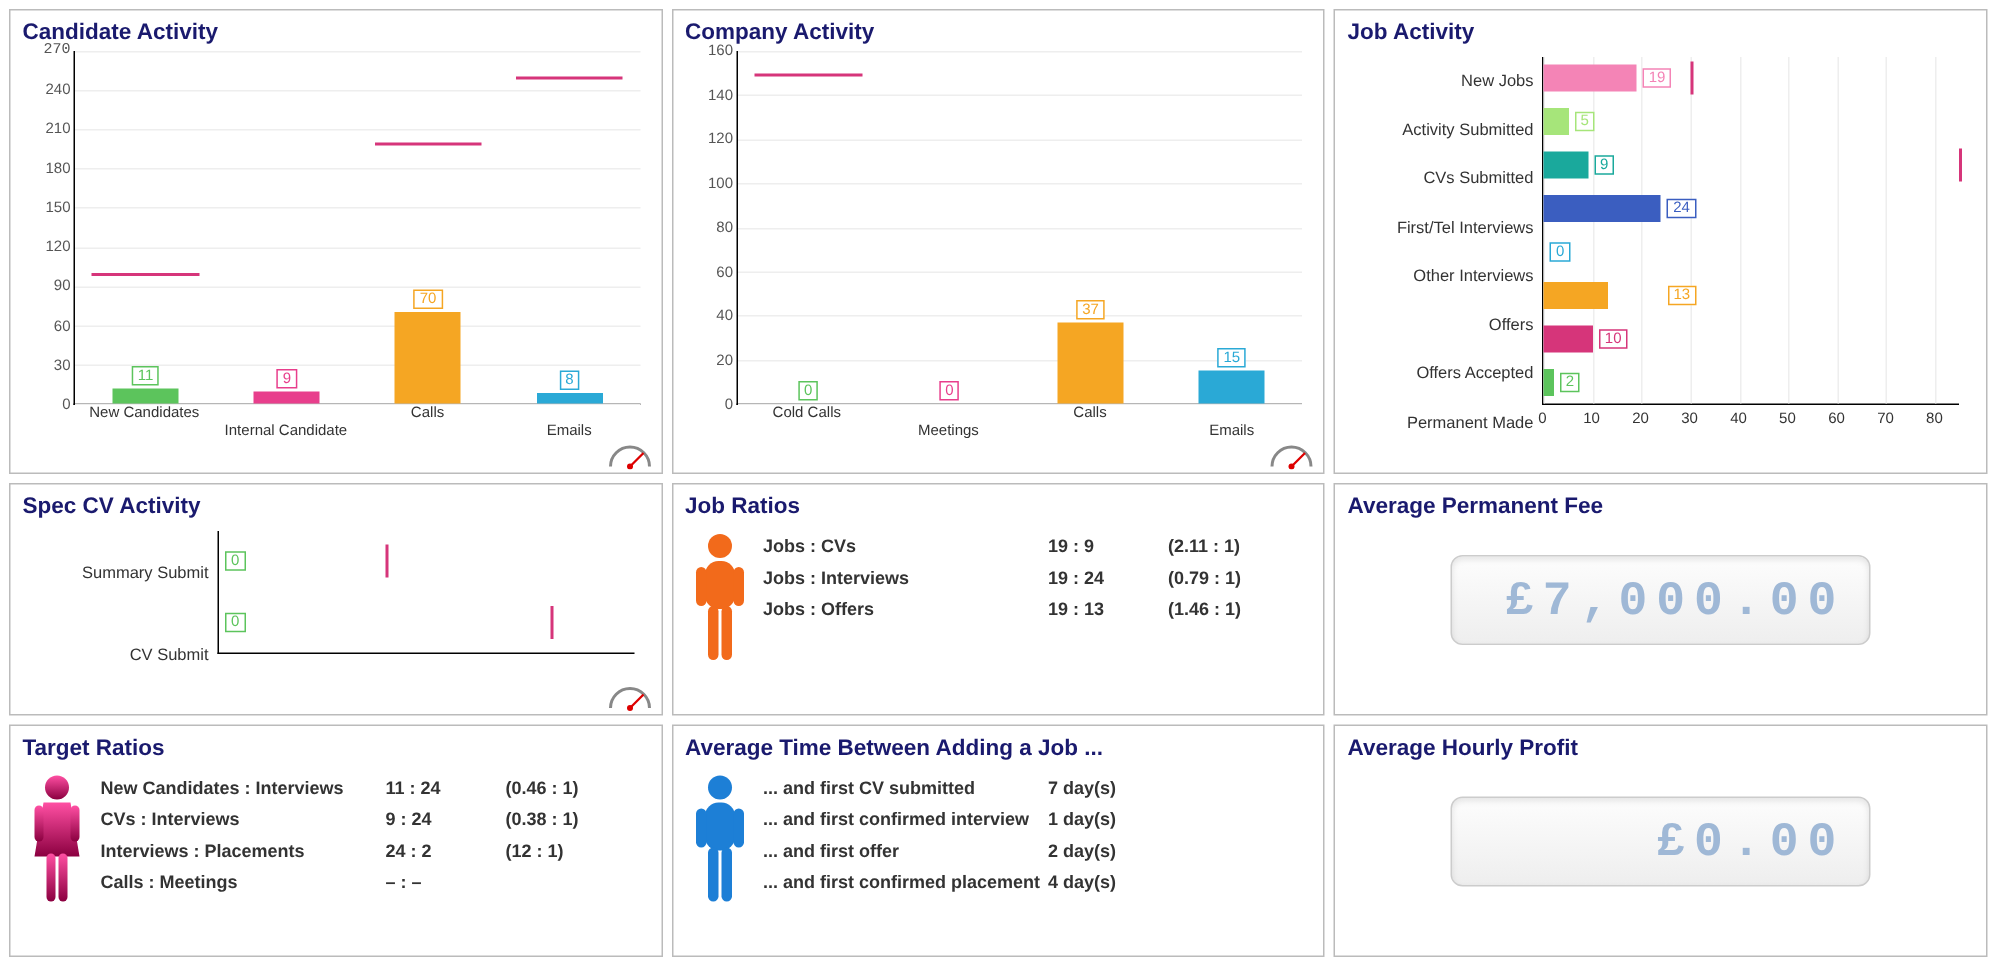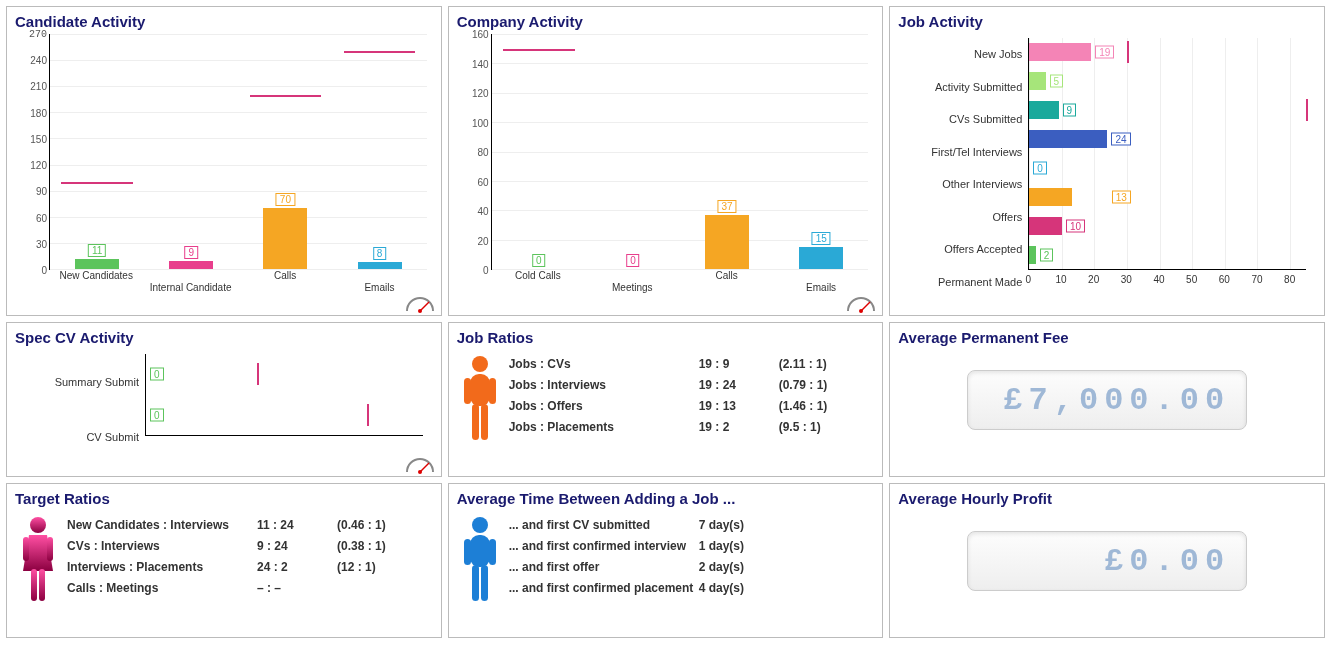--- a/index.html
+++ b/index.html
@@ -249,25 +249,20 @@
           <div class="row">
             <span class="label">Jobs : Interviews</span>
             <span class="val1">19 : 24</span>
             <span class="val2">(0.79 : 1)</span>
           </div>
           <div class="row">
             <span class="label">Jobs : Offers</span>
             <span class="val1">19 : 13</span>
             <span class="val2">(1.46 : 1)</span>
           </div>
-          <div class="row">
-            <span class="label">Jobs : Placements</span>
-            <span class="val1">19 : 2</span>
-            <span class="val2">(9.5 : 1)</span>
-          </div>
         </div>
     </div>
   </div>
 
   <div class="panel">
     <div class="panel-title">Average Permanent Fee</div>
     <div class="lcd">£7,000.00</div>
   </div>
 
   <div class="panel">

